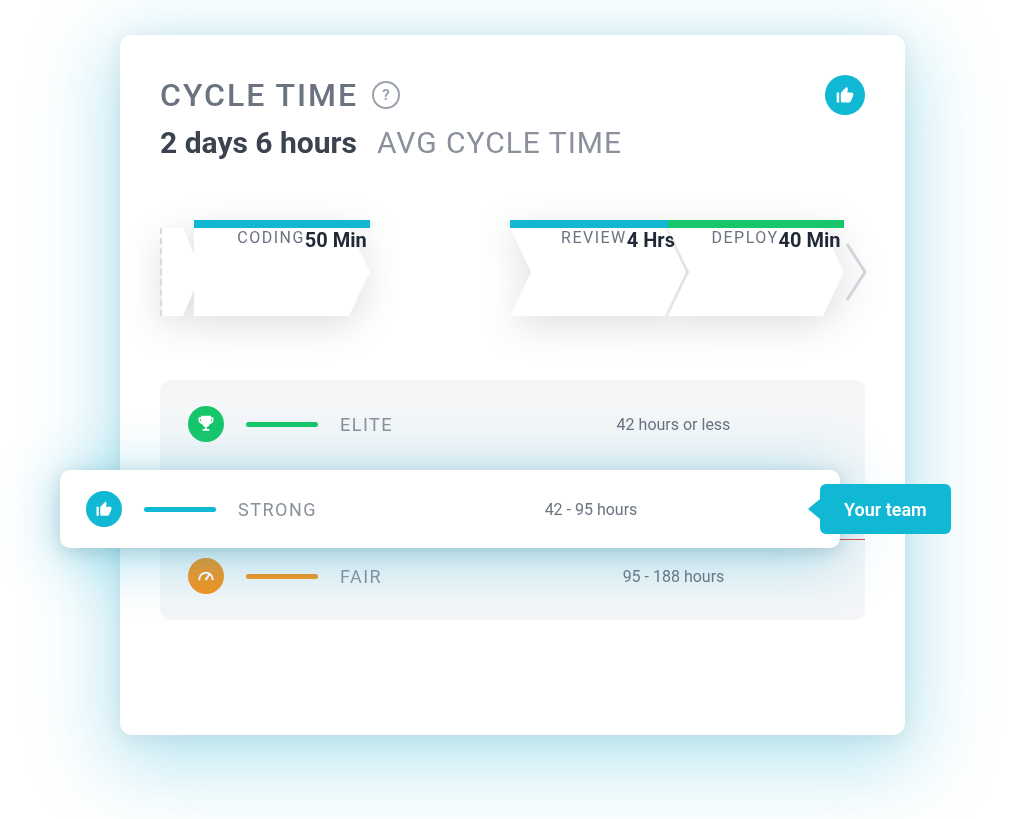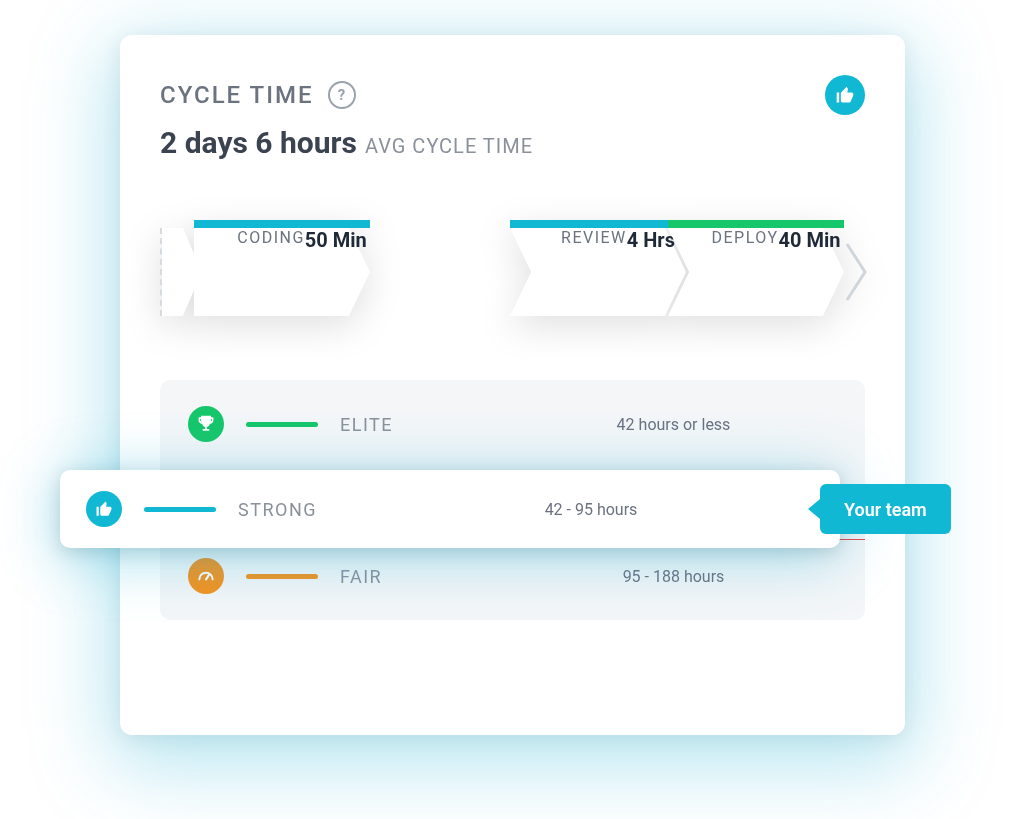--- a/index.html
+++ b/index.html
@@ -16,27 +16,27 @@
   html,body{margin:0;padding:0;font-family:-apple-system,BlinkMacSystemFont,"Segoe UI",Roboto,Helvetica,Arial,sans-serif;background:#ffffff;}
   body{width:1024px;height:819px;position:relative;overflow:hidden;}
   .card{
     position:absolute;left:120px;top:35px;width:785px;height:700px;
     background:var(--card-bg);border-radius:12px;
     box-shadow:0 20px 80px 10px rgba(43,180,215,0.35),0 4px 20px rgba(0,0,0,0.08);
     padding:40px 40px 30px 40px;box-sizing:border-box;
   }
   .header-row{display:flex;align-items:center;justify-content:space-between;}
   .title-wrap{display:flex;align-items:center;gap:14px;}
-  .card-title{font-size:24px;letter-spacing:2px;color:var(--text-mid);font-weight:500;}
+  .card-title{font-size:32px;letter-spacing:2px;color:var(--text-mid);font-weight:500;}
   .help-icon{width:24px;height:24px;border:2px solid #9aa2ad;border-radius:50%;display:flex;align-items:center;justify-content:center;color:#9aa2ad;font-size:15px;font-weight:700;}
   .thumb-badge{width:40px;height:40px;border-radius:50%;background:var(--cyan);display:flex;align-items:center;justify-content:center;}
   .thumb-badge svg, .level-icon svg{display:block;}
-  .summary-row{display:flex;align-items:baseline;gap:8px;margin-top:10px;}
+  .summary-row{display:flex;align-items:baseline;gap:20px;margin-top:10px;}
   .summary-value{font-size:30px;font-weight:700;color:var(--text-dark);}
-  .summary-label{font-size:20px;letter-spacing:1px;color:var(--text-light);}
+  .summary-label{font-size:30px;letter-spacing:1px;color:var(--text-light);}
   
   .stages{position:relative;margin-top:60px;height:120px;filter:drop-shadow(0 10px 18px rgba(0,0,0,0.12));}
   .stage{position:absolute;top:0;height:96px;width:176px;}
   .stage .bar{position:absolute;top:0;left:0;right:0;height:8px;}
   .stage .chev{position:absolute;top:8px;left:0;width:100%;height:88px;background:#fff;clip-path:polygon(0 0,88% 0,100% 50%,88% 100%,0 100%,12% 50%);}
   .stage.first .chev{clip-path:polygon(0 0,88% 0,100% 50%,88% 100%,0 100%);}
   .stage .txt{position:absolute;top:8px;left:0;width:100%;height:88px;display:flex;flex-direction:row;justify-content:center;padding-left:40px;box-sizing:border-box;}
   .stage .lbl{font-size:16px;letter-spacing:1.5px;color:var(--text-mid);margin-bottom:4px;}
   .stage .val{font-size:20px;font-weight:700;color:#1f2937;}
   .lead-chev,.tail-chev{position:absolute;top:8px;width:40px;height:88px;}

